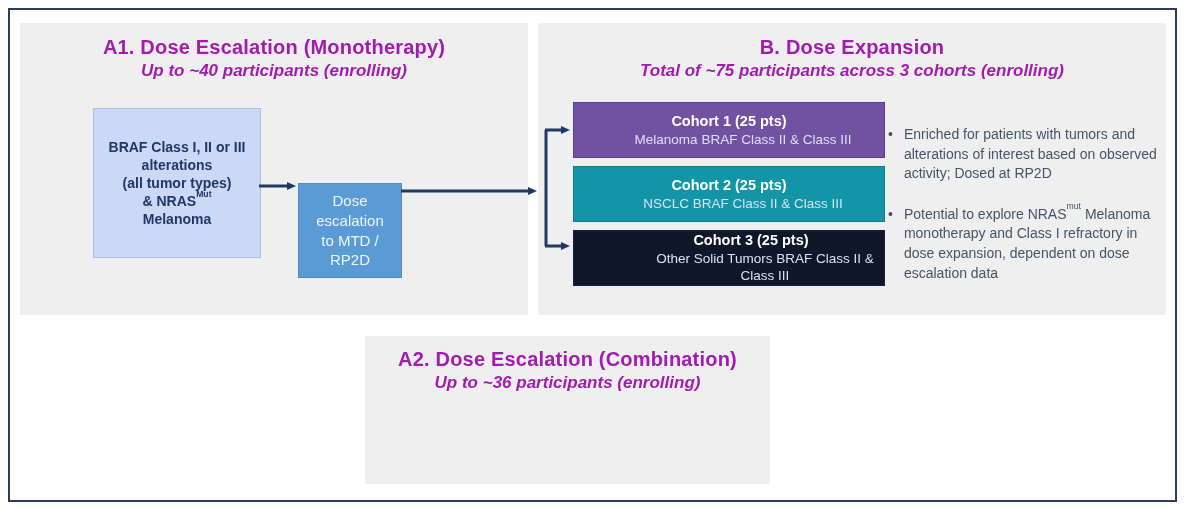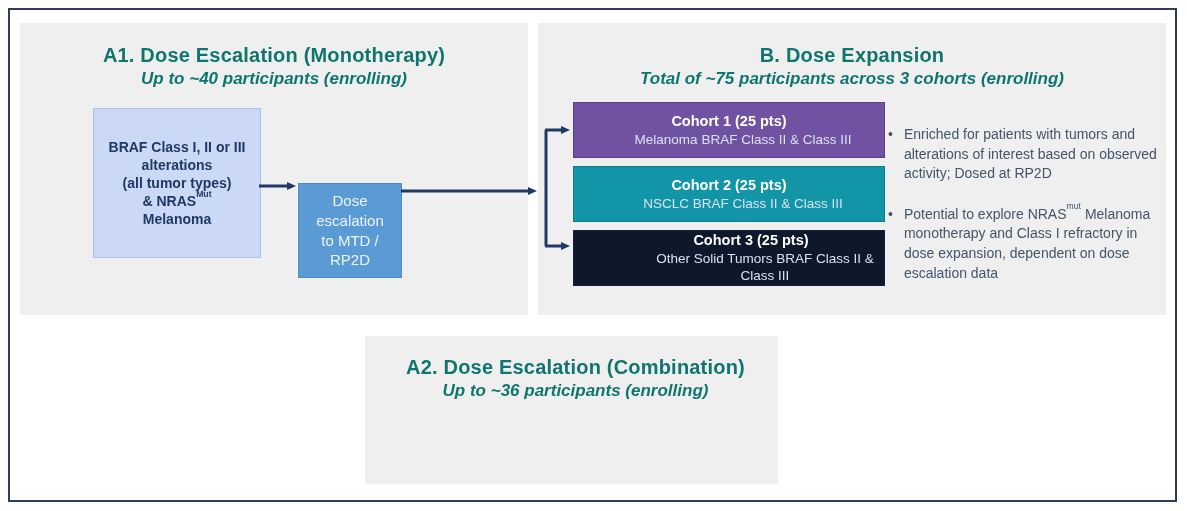--- a/index.html
+++ b/index.html
@@ -14,23 +14,23 @@
     position:absolute;left:8px;top:8px;width:1165px;height:490px;
     border:2px solid #2e3d5c;
     background:#ffffff;
   }
   .panel{
     position:absolute;
     background:#efefef;
   }
   .panel-a1{left:20px;top:23px;width:508px;height:292px;}
   .panel-b{left:538px;top:23px;width:628px;height:292px;}
-  .panel-a2{left:365px;top:336px;width:405px;height:148px;padding-left:8px;}
+  .panel-a2{left:365px;top:336px;width:405px;height:148px;}
   .panel-header{
-    width:100%;text-align:center;color:#0f766e;margin-top:8px;
+    width:100%;text-align:center;color:#a21caf;
   }
   .panel-a1 .panel-header{padding-top:12px;}
   .panel-b  .panel-header{padding-top:12px;}
   .panel-a2 .panel-header{padding-top:11px;}
   .panel-title{
     font-size:20px;font-weight:bold;letter-spacing:.2px;line-height:1.2;
   }
   .panel-subtitle{
     font-size:17px;font-weight:bold;font-style:italic;line-height:1.25;margin-top:1px;
   }

